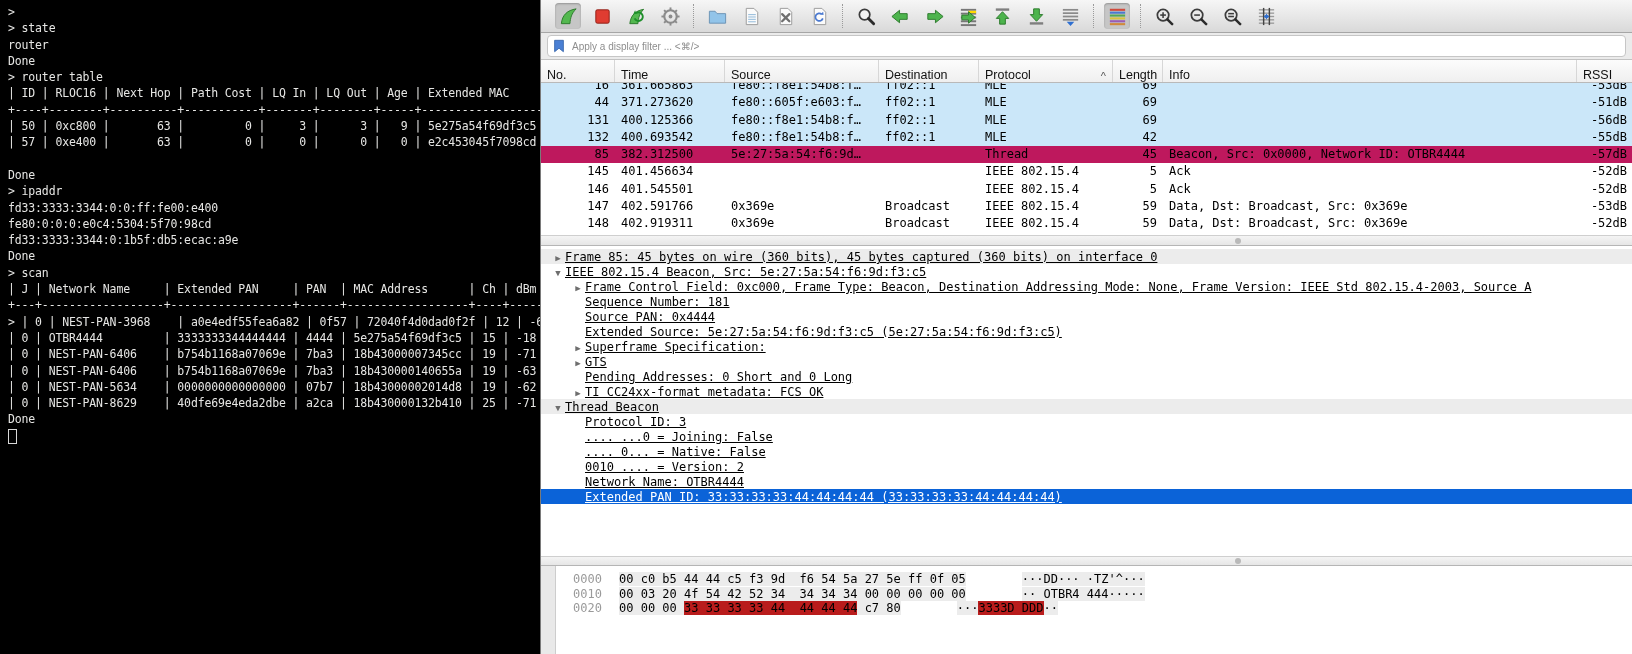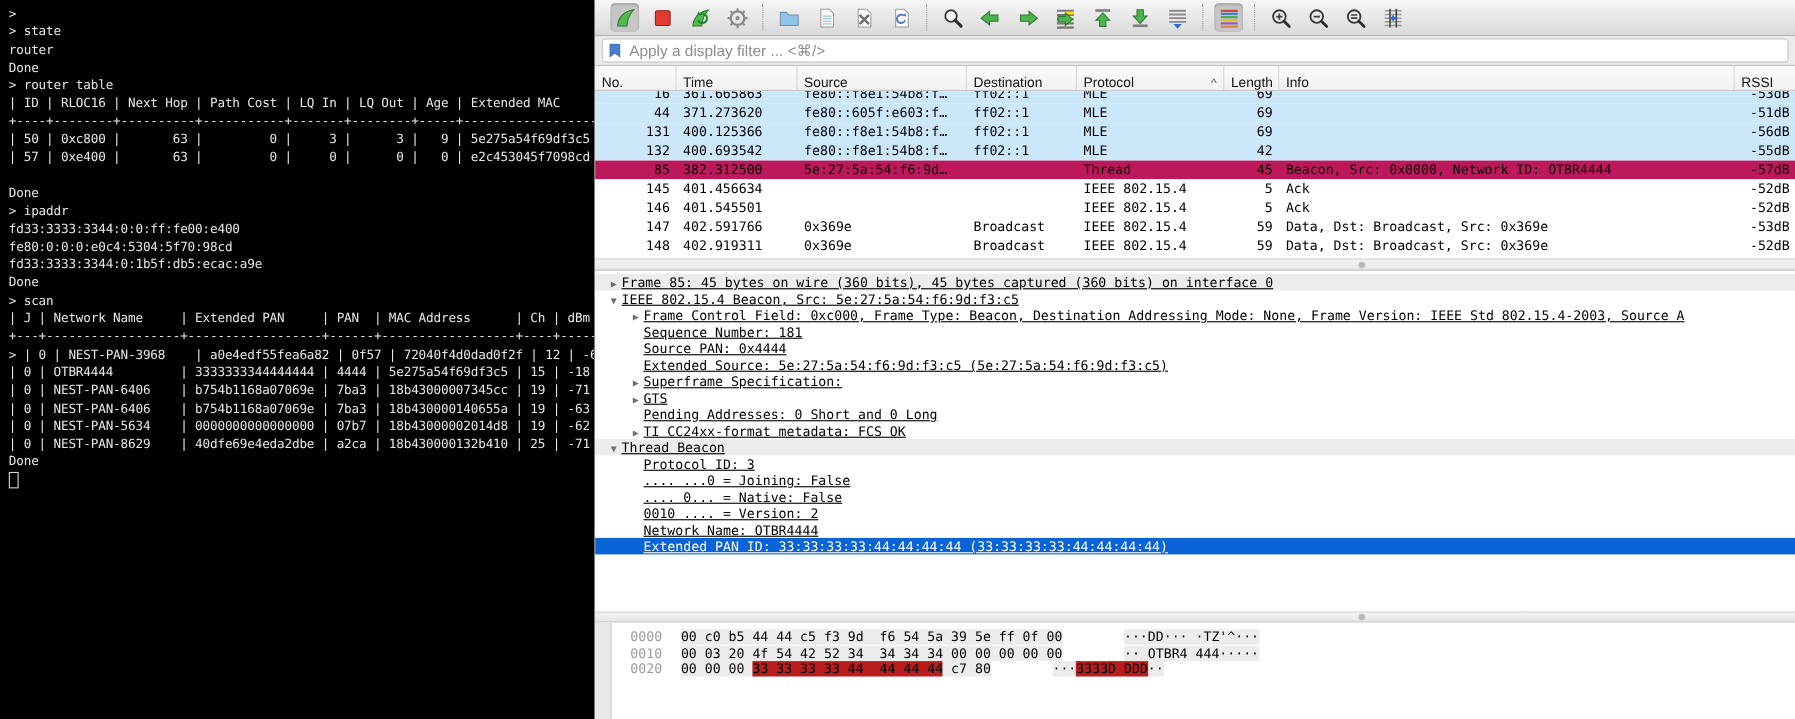--- a/index.html
+++ b/index.html
@@ -20,21 +20,21 @@
   .tbtn{width:26px;height:26px;margin:0 4px;display:flex;align-items:center;justify-content:center;border-radius:4px;}
   .tbtn svg{width:21px;height:21px;display:block;}
   .tbtn.pressed{background:#c6c6c6;box-shadow:inset 0 1px 2px rgba(0,0,0,.25);}
   .tdiv{width:0;height:24px;border-left:1px dotted #9a9a9a;margin:0 6px;}
   
   #filterbar{height:26px;flex:none;background:#ebebeb;border-bottom:1px solid #c2c2c2;
              display:flex;align-items:center;padding:0 6px;}
   #filterwrap{flex:1;height:20px;background:#fff;border:1px solid #c6c6c6;border-radius:4px;
               display:flex;align-items:center;padding:0 4px;}
   #filterwrap svg{width:14px;height:14px;flex:none;}
-  #filter-input{flex:1;border:none;outline:none;font-size:14px;color:#4d7c0f;background:transparent;
+  #filter-input{flex:1;border:none;outline:none;font-size:10px;color:#4d7c0f;background:transparent;
                 font-family:"Liberation Sans",sans-serif;margin-left:4px;}
   #filter-input::placeholder{color:#8e8e8e;}
   
   #plist-header{height:22px;flex:none;background:linear-gradient(#fcfcfc,#efefef);
                 border-bottom:1px solid #b9b9b9;display:grid;
                 grid-template-columns:74px 110px 154px 100px 134px 50px 414px 56px;
                 font-size:12.5px;color:#111;align-items:center;}
   .hcell{padding:0 6px;border-right:1px solid #d7d7d7;height:100%;display:flex;align-items:flex-end;overflow:hidden;}
   .hcell:last-child{border-right:none;}
   .sortmark{margin-left:auto;color:#555;font-size:11px;}
@@ -482,20 +482,20 @@
         <div class="dline ind1 selected"><span class="arrow"></span><span>Extended PAN ID: 33:33:33:33:44:44:44:44 (33:33:33:33:44:44:44:44)</span></div>
       </div>
 
     <div class="splitter" style="height:8px">
         <div class="dot"></div>
       </div>
 
     <div id="hexpane">
       <div id="hexgutter"></div>
       <div id="hexrows">
-          <div class="hrow"><span class="hoff">0000</span><span><span class="hseg">00 c0 b5 44 44 c5 f3 9d  f6 54 5a 39 5e ff 0f 00</span></span><span class="asciiblk"><span class="hseg">···DD··· ·TZ'^···</span></span></div>
+          <div class="hrow"><span class="hoff">0000</span><span><span class="hseg">00 c0 b5 44 44 c5 f3 9d  f6 54 5a 27 5e ff 0f 05</span></span><span class="asciiblk"><span class="hseg">···DD··· ·TZ'^···</span></span></div>
           <div class="hrow"><span class="hoff">0010</span><span><span class="hseg">00 03 20 4f 54 42 52 34  34 34 34 00 00 00 00 00</span></span><span class="asciiblk"><span class="hseg">·· OTBR4 444·····</span></span></div>
           <div class="hrow"><span class="hoff">0020</span><span><span class="hseg">00 00 00 </span><span class="hseg sel">33 33 33 33 44  44 44 44</span><span class="hseg"> c7 80</span></span><span class="asciiblk"><span class="hseg">···</span><span class="hseg sel">3333D DDD</span><span class="hseg">··</span></span></div>
         </div>
     </div>
 
   </div>
 </div>
 
 </body></html>

